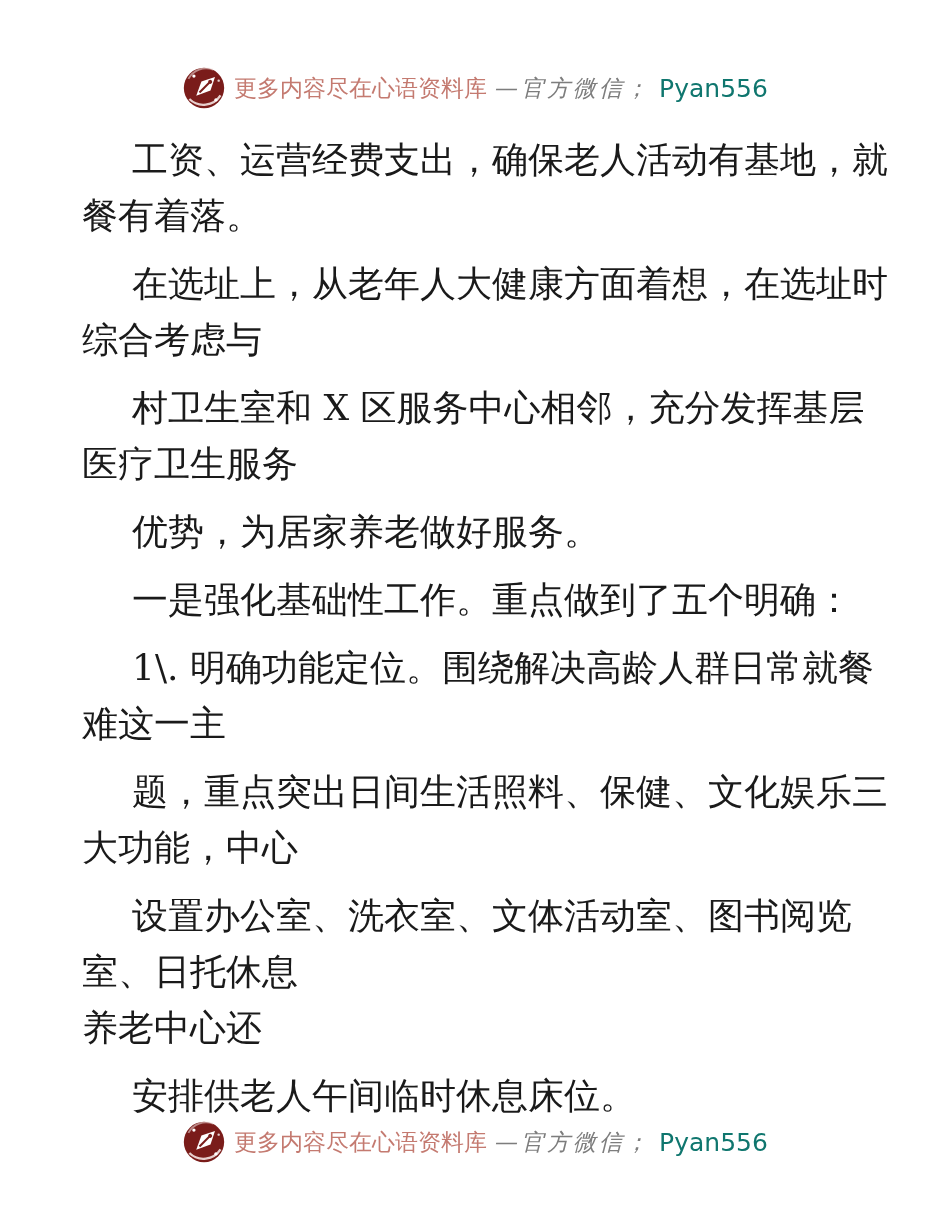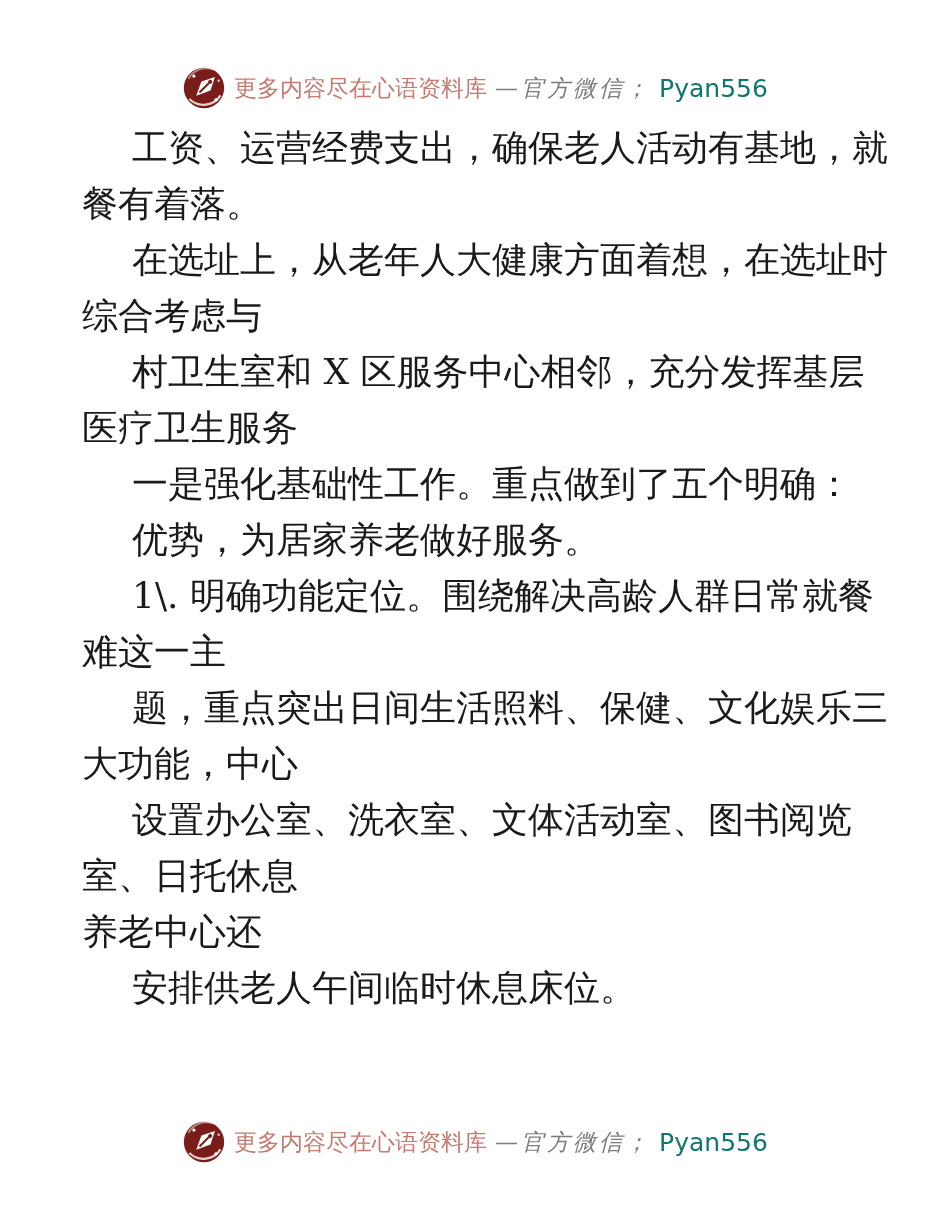--- a/index.html
+++ b/index.html
@@ -30,21 +30,21 @@
   .wm-wechat {
     color:#0f766e; font-size:25px;
     font-family:"DejaVu Sans", "Liberation Sans", sans-serif;
   }
   .doc {
     position:absolute; left:82px; top:120px; width:792px;
     font-size:36px; line-height:56px; color:#1a1a1a;
     font-family:"DejaVu Serif", serif;
   }
   .ln { height:56px; white-space:pre; }
-  .ind { padding-left:50px; }
+  .ind { padding-left:50px;margin-top:12px; }
 </style>
 </head>
 <body>
 
 <header class="watermark wm-header">
   <svg class="wm-logo" width="44" height="44" viewBox="0 0 48 48" aria-hidden="true">
     <circle cx="24" cy="24" r="22" fill="#7a1c1a"></circle>
     <path d="M8 36 A 22 22 0 0 0 42 32" stroke="#f3e3e1" stroke-width="2.5" fill="none" opacity="0.9"></path>
     <path d="M34 4 A 22 22 0 0 0 7 14" stroke="#f3e3e1" stroke-width="2" fill="none" opacity="0.55"></path>
     <g transform="rotate(45 24 24)">
@@ -61,22 +61,22 @@
   <span class="wm-wechat">Pyan556</span>
 </header>
 
 <main class="doc">
   <div class="ln ind">工资、运营经费支出，确保老人活动有基地，就</div>
   <div class="ln">餐有着落。</div>
   <div class="ln ind">在选址上，从老年人大健康方面着想，在选址时</div>
   <div class="ln">综合考虑与</div>
   <div class="ln ind">村卫生室和 X 区服务中心相邻，充分发挥基层</div>
   <div class="ln">医疗卫生服务</div>
+  <div class="ln ind">优势，为居家养老做好服务。</div>
   <div class="ln ind">一是强化基础性工作。重点做到了五个明确：</div>
-  <div class="ln ind">优势，为居家养老做好服务。</div>
   <div class="ln ind">1\. 明确功能定位。围绕解决高龄人群日常就餐</div>
   <div class="ln">难这一主</div>
   <div class="ln ind">题，重点突出日间生活照料、保健、文化娱乐三</div>
   <div class="ln">大功能，中心</div>
   <div class="ln ind">设置办公室、洗衣室、文体活动室、图书阅览</div>
   <div class="ln">室、日托休息</div>
   <div class="ln">养老中心还</div>
   <div class="ln ind">安排供老人午间临时休息床位。</div>
 </main>
 

